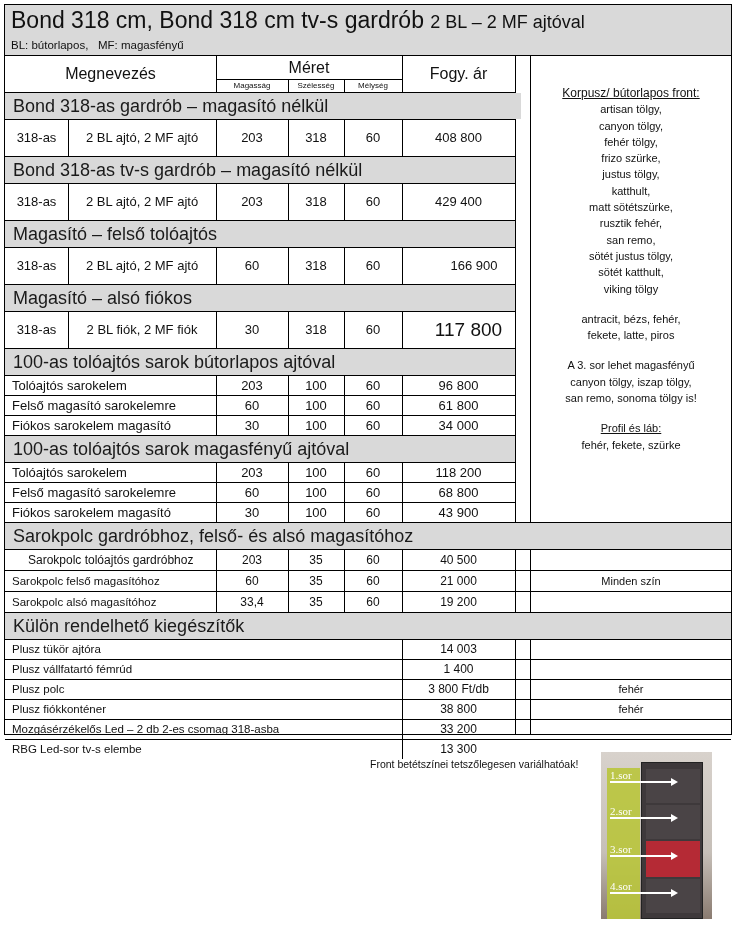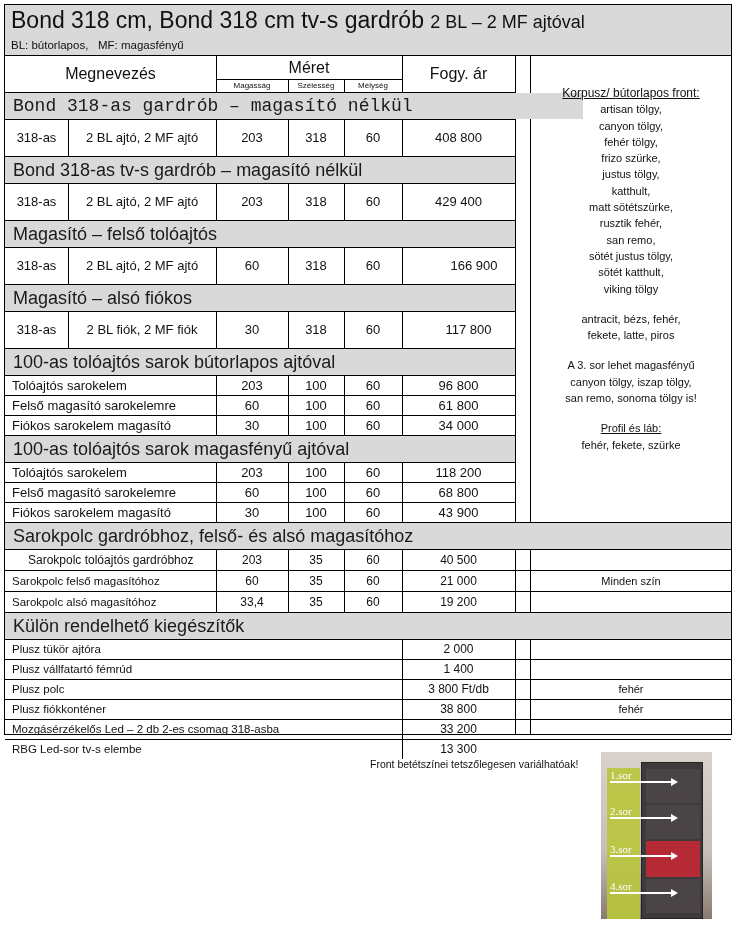--- a/index.html
+++ b/index.html
@@ -40,21 +40,21 @@
 <div class="vl" style="left:402px;top:55px;height:37px;"></div>
 <div class="hl" style="left:216px;top:79px;width:186px;"></div>
 <div class="vl" style="left:288px;top:79px;height:13px;"></div>
 <div class="vl" style="left:344px;top:79px;height:13px;"></div>
 
 <div class="vl" style="left:515px;top:55px;height:680px;"></div>
 <div class="vl" style="left:530px;top:55px;height:680px;"></div>
 
 <div id="sections">
     <div class="hl" style="left:5px;top:92px;width:510px;"></div>
-    <div class="sec grey" style="top:93px;width:578px;height:26px;font-family:Liberation Mono, monospace;">
+    <div class="sec grey" style="top:93px;width:516px;height:26px;">
       <span>Bond 318-as gardrób – magasító nélkül</span>
     </div>
     <div class="hl" style="left:5px;top:119px;width:510px;"></div>
     <div class="abs" style="left:5px;top:119px;width:510px;height:37px;"></div>
     <div class="cell" style="left:5px;top:119px;width:63px;height:37px;font-size:13px;">318-as</div>
     <div class="cell" style="left:68px;top:119px;width:148px;height:37px;font-size:13px;">2 BL ajtó, 2 MF ajtó</div>
     <div class="vl" style="left:68px;top:119px;height:37px;"></div>
     <div class="cell" style="left:216px;top:119px;width:72px;height:37px;font-size:13px;">203</div>
     <div class="cell" style="left:288px;top:119px;width:56px;height:37px;font-size:13px;">318</div>
     <div class="cell" style="left:344px;top:119px;width:58px;height:37px;font-size:13px;">60</div>
@@ -105,21 +105,21 @@
     <div class="abs" style="left:5px;top:311px;width:510px;height:37px;"></div>
     <div class="cell" style="left:5px;top:311px;width:63px;height:37px;font-size:13px;">318-as</div>
     <div class="cell" style="left:68px;top:311px;width:148px;height:37px;font-size:13px;">2 BL fiók, 2 MF fiók</div>
     <div class="vl" style="left:68px;top:311px;height:37px;"></div>
     <div class="cell" style="left:216px;top:311px;width:72px;height:37px;font-size:13px;">30</div>
     <div class="cell" style="left:288px;top:311px;width:56px;height:37px;font-size:13px;">318</div>
     <div class="cell" style="left:344px;top:311px;width:58px;height:37px;font-size:13px;">60</div>
     <div class="vl" style="left:216px;top:311px;height:37px;"></div>
     <div class="vl" style="left:288px;top:311px;height:37px;"></div>
     <div class="vl" style="left:344px;top:311px;height:37px;"></div>
-    <div class="cell" style="left:402px;top:311px;width:113px;height:37px;font-size:13px;padding-left:20px;">117 800</div>
+    <div class="cell" style="left:402px;top:311px;width:113px;height:37px;font-size:19px;padding-left:20px;">117 800</div>
     <div class="vl" style="left:402px;top:311px;height:37px;"></div>
     <div class="hl" style="left:5px;top:348px;width:510px;"></div>
     <div class="sec grey" style="top:349px;width:510px;height:26px;">
       <span>100-as tolóajtós sarok bútorlapos ajtóval</span>
     </div>
     <div class="hl" style="left:5px;top:375px;width:510px;"></div>
     <div class="abs" style="left:5px;top:375px;width:510px;height:20px;"></div>
     <div class="cell left" style="left:5px;top:375px;width:211px;height:20px;font-size:13px;">Tolóajtós sarokelem</div>
     <div class="cell" style="left:216px;top:375px;width:72px;height:20px;font-size:13px;">203</div>
     <div class="cell" style="left:288px;top:375px;width:56px;height:20px;font-size:13px;">100</div>
@@ -228,21 +228,21 @@
     <div class="vl" style="left:402px;top:591px;height:21px;"></div>
     <div class="cell" style="left:531px;top:549px;width:200px;height:63px;font-size:11px;">Minden szín</div>
     <div class="hl" style="left:5px;top:612px;width:726px;"></div>
     <div class="hl" style="left:5px;top:612px;width:726px;"></div>
     <div class="sec grey" style="top:613px;width:726px;height:26px;">
       <span>Külön rendelhető kiegészítők</span>
     </div>
     <div class="hl" style="left:5px;top:639px;width:726px;"></div>
     <div class="abs" style="left:5px;top:639px;width:510px;height:20px;"></div>
     <div class="cell left" style="left:5px;top:639px;width:397px;height:20px;font-size:11.5px;">Plusz tükör ajtóra</div>
-    <div class="cell" style="left:402px;top:639px;width:113px;height:20px;font-size:12px;">2 000</div>
+    <div class="cell" style="left:402px;top:639px;width:113px;height:20px;font-size:12px;">14 003</div>
     <div class="vl" style="left:402px;top:639px;height:20px;"></div>
     <div class="cell" style="left:531px;top:639px;width:200px;height:20px;font-size:11px;"></div>
     <div class="hl" style="left:5px;top:659px;width:726px;"></div>
     <div class="abs" style="left:5px;top:659px;width:510px;height:20px;"></div>
     <div class="cell left" style="left:5px;top:659px;width:397px;height:20px;font-size:11.5px;">Plusz vállfatartó fémrúd</div>
     <div class="cell" style="left:402px;top:659px;width:113px;height:20px;font-size:12px;">1 400</div>
     <div class="vl" style="left:402px;top:659px;height:20px;"></div>
     <div class="cell" style="left:531px;top:659px;width:200px;height:20px;font-size:11px;"></div>
     <div class="hl" style="left:5px;top:679px;width:726px;"></div>
     <div class="abs" style="left:5px;top:679px;width:510px;height:20px;"></div>

